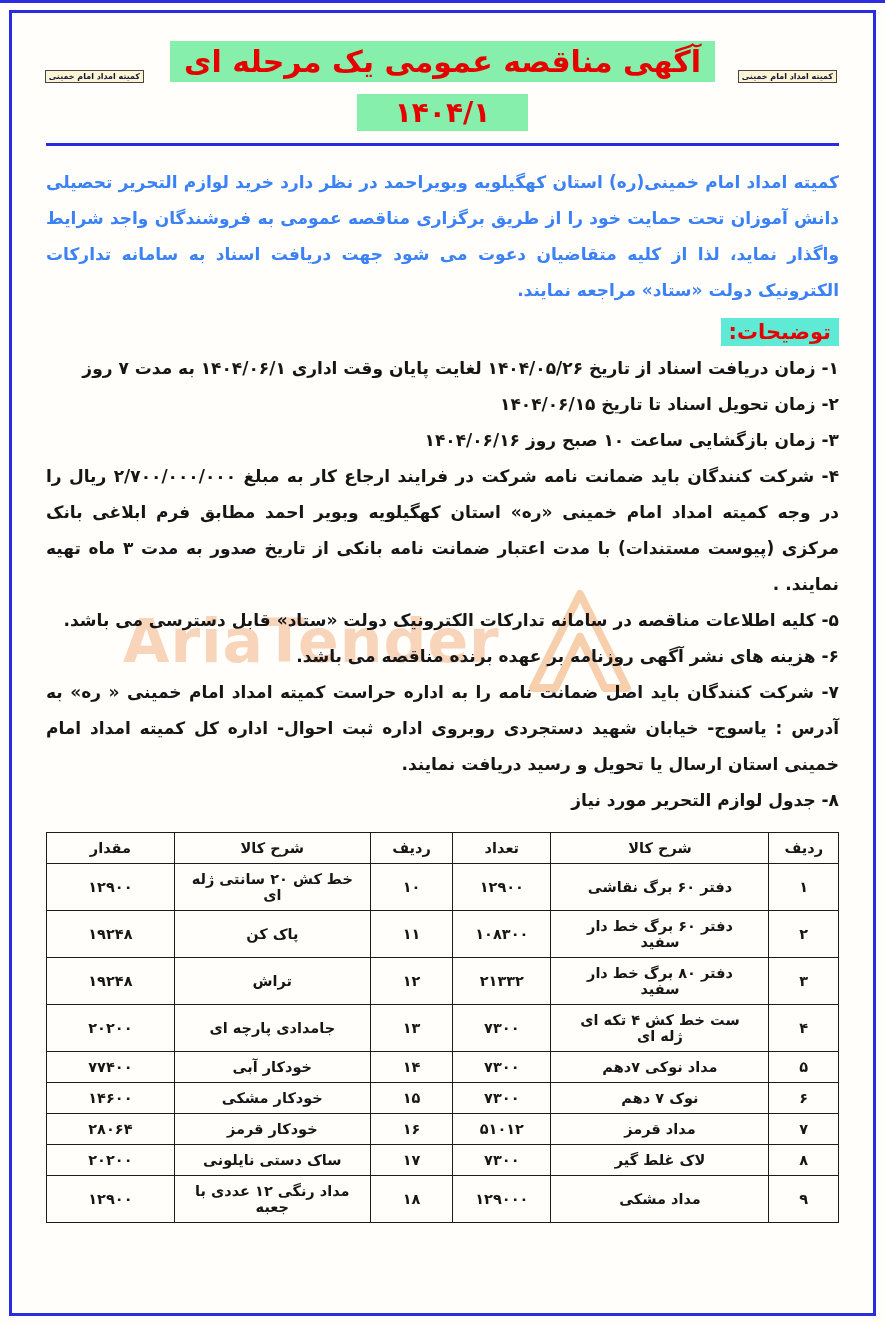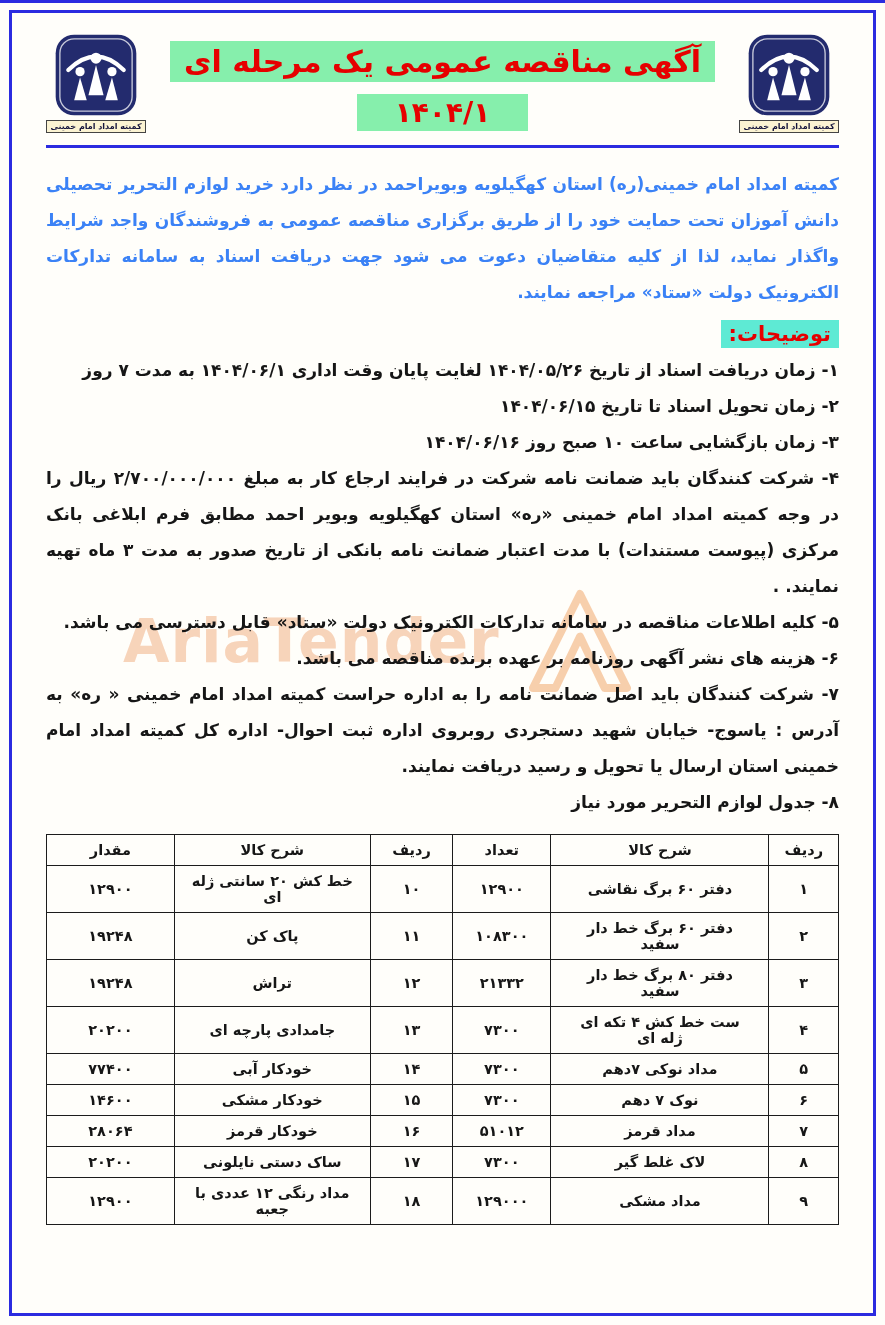--- a/index.html
+++ b/index.html
@@ -41,21 +41,21 @@
     position: absolute; top: 13px; left: 12px; right: 12px; bottom: 12px;
     z-index: 1; padding: 0 34px;
   }
 
   .header {
     display: flex; align-items: flex-start; justify-content: space-between;
     padding: 20px 2px 12px;
     border-bottom: 3px solid #2b2be0;
   }
 
-  .logo { width: 96px; display: flex; flex-direction: column; align-items: center; }
+  .logo { width: 96px; display: flex; flex-direction: row; align-items: center; }
   .emblem { width: 84px; height: 84px; }
   .logo-caption {
     margin-top: 3px; font-size: 8px; font-weight: bold; color: #14143c;
     background: #fbf3d2; border: 1px solid #444; padding: 1px 3px; white-space: nowrap;
   }
 
   .title-block { flex: 1; text-align: center; padding-top: 8px; }
   .hl {
     background: #86efac; color: #e60000; font-weight: bold;
     display: inline-block; padding: 3px 14px;

